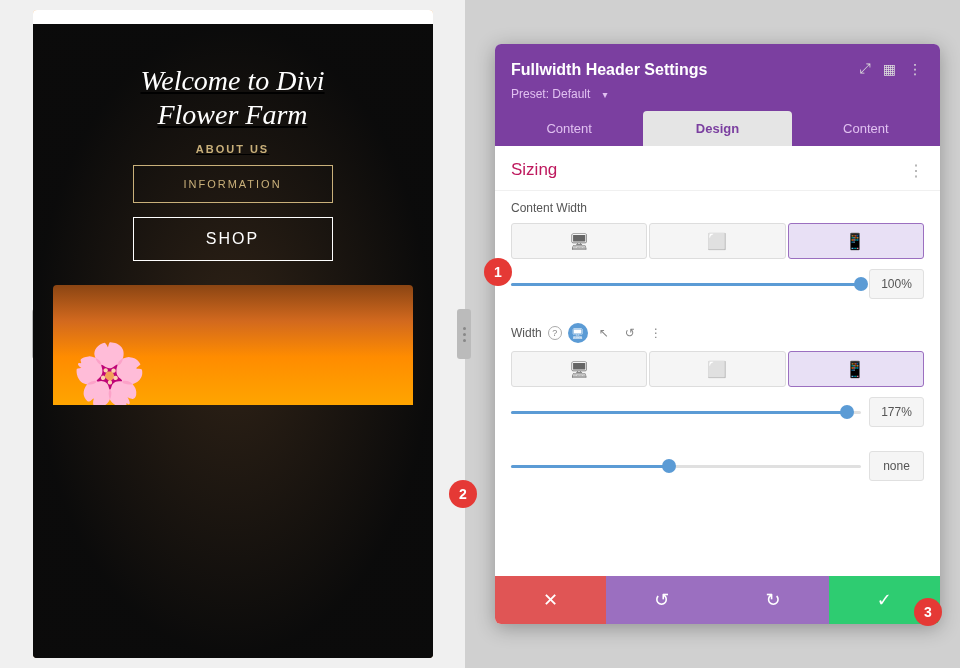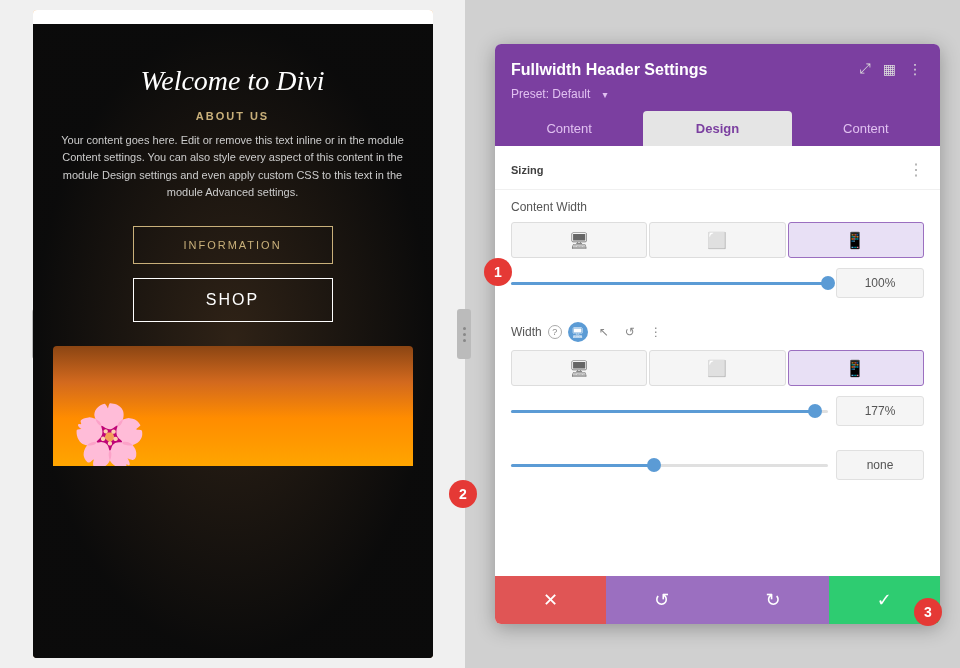--- a/index.html
+++ b/index.html
@@ -29,20 +29,21 @@
 
     .preview-phone {
       width: 400px;
       height: 648px;
       background: #fdba74;
       border-radius: 4px;
       overflow: hidden;
       position: relative;
       display: flex;
       flex-direction: column;
+      text-decoration: underline;
     }
 
     .phone-top-bar {
       background: #fff;
       height: 14px;
       width: 100%;
       flex-shrink: 0;
     }
 
     .phone-content {
@@ -289,23 +290,23 @@
     .section-header {
       display: flex;
       align-items: center;
       justify-content: space-between;
       padding: 14px 16px 10px;
       border-bottom: 1px solid #f0f0f0;
     }
 
     .section-title {
       font-family: Arial, sans-serif;
-      font-size: 11px;
-      color: #404040;
-      font-weight: 700;
+      font-size: 17px;
+      color: #be185d;
+      font-weight: 400;
     }
 
     .section-menu-btn {
       background: none;
       border: none;
       color: #aaa;
       cursor: pointer;
       font-size: 16px;
     }
 
@@ -414,21 +415,21 @@
       top: 50%;
       transform: translateY(-50%);
       cursor: pointer;
     }
 
     .slider-thumb-100 { left: calc(100% - 7px); }
     .slider-thumb-104 { left: calc(96% - 7px); }
     .slider-thumb-maxw { left: calc(45% - 7px); }
 
     .slider-value-box {
-      width: 88px;
+      width: 55px;
       height: 30px;
       background: #f5f5f5;
       border: 1px solid #e0e0e0;
       border-radius: 3px;
       display: flex;
       align-items: center;
       justify-content: center;
       font-family: Arial, sans-serif;
       font-size: 12px;
       color: #555;
@@ -536,23 +537,23 @@
       <div class="resize-dot"></div>
     </div>
   </div>
 
   <div class="preview-phone">
     <div class="phone-top-bar"></div>
     <div class="phone-content">
       <div class="phone-text-content">
         <div class="welcome-title">
           <span>Welcome to Divi</span><br>
+          <span>Flower Farm</span>
         </div>
         <div class="about-us-label">ABOUT US</div>
-        <div class="phone-paragraph">Your content goes here. Edit or remove this text inline or in the module Content settings. You can also style every aspect of this content in the module Design settings and even apply custom CSS to this text in the module Advanced settings.</div>
         <button class="btn-information">INFORMATION</button>
         <button class="btn-shop">SHOP</button>
         <div class="flower-img"></div>
       </div>
     </div>
   </div>
 
   <div class="resize-handle">
     <div class="resize-dots">
       <div class="resize-dot"></div>

